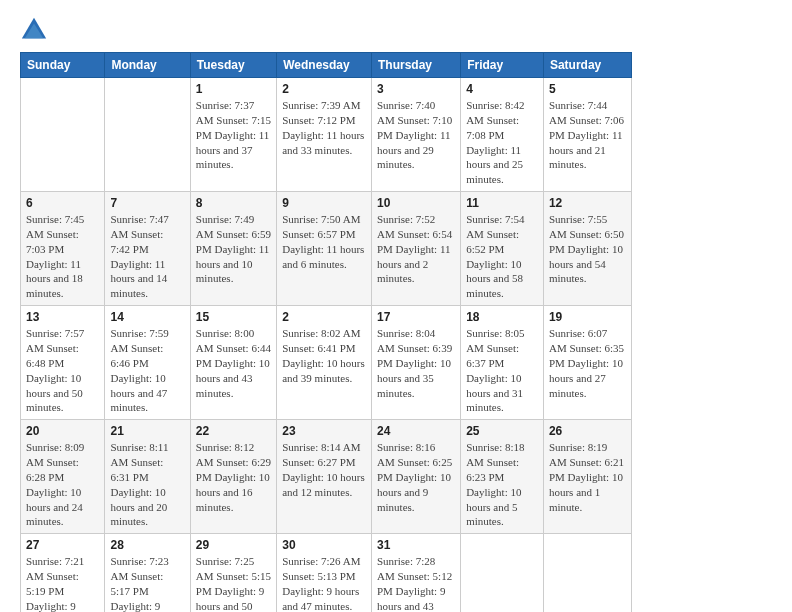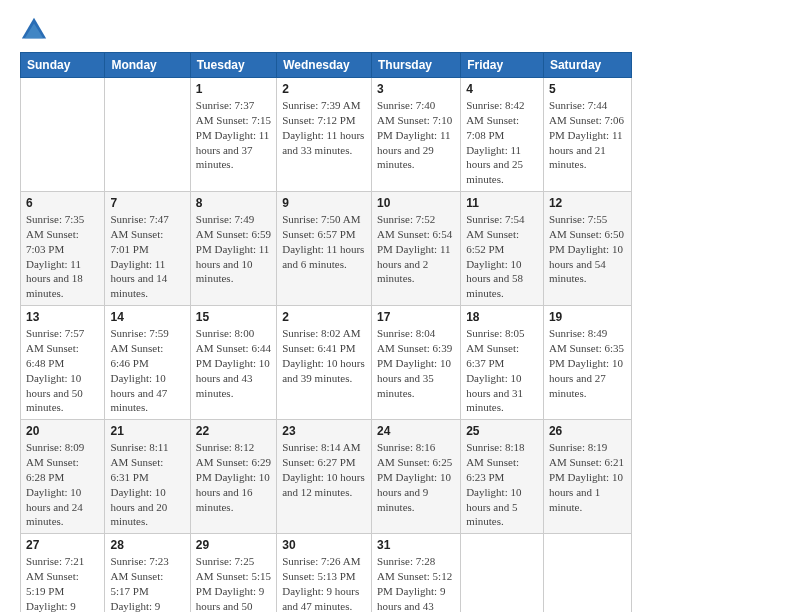--- a/index.html
+++ b/index.html
@@ -162,28 +162,28 @@
           <td>
             <span class="day-num">5</span>
             <div class="day-info">Sunrise: 7:44 AM
 Sunset: 7:06 PM
 Daylight: 11 hours and 21 minutes.</div>
           </td>
         </tr>
         <tr>
           <td>
             <span class="day-num">6</span>
-            <div class="day-info">Sunrise: 7:35 AM
+            <div class="day-info">Sunrise: 7:45 AM
 Sunset: 7:03 PM
 Daylight: 11 hours and 18 minutes.</div>
           </td>
           <td>
             <span class="day-num">7</span>
             <div class="day-info">Sunrise: 7:47 AM
-Sunset: 7:01 PM
+Sunset: 7:42 PM
 Daylight: 11 hours and 14 minutes.</div>
           </td>
           <td>
             <span class="day-num">8</span>
             <div class="day-info">Sunrise: 7:49 AM
 Sunset: 6:59 PM
 Daylight: 11 hours and 10 minutes.</div>
           </td>
           <td>
             <span class="day-num">9</span>
@@ -242,21 +242,21 @@
 Daylight: 10 hours and 35 minutes.</div>
           </td>
           <td>
             <span class="day-num">18</span>
             <div class="day-info">Sunrise: 8:05 AM
 Sunset: 6:37 PM
 Daylight: 10 hours and 31 minutes.</div>
           </td>
           <td>
             <span class="day-num">19</span>
-            <div class="day-info">Sunrise: 8:49 AM
+            <div class="day-info">Sunrise: 6:07 AM
 Sunset: 6:35 PM
 Daylight: 10 hours and 27 minutes.</div>
           </td>
         </tr>
         <tr>
           <td>
             <span class="day-num">20</span>
             <div class="day-info">Sunrise: 8:09 AM
 Sunset: 6:28 PM
 Daylight: 10 hours and 24 minutes.</div>

